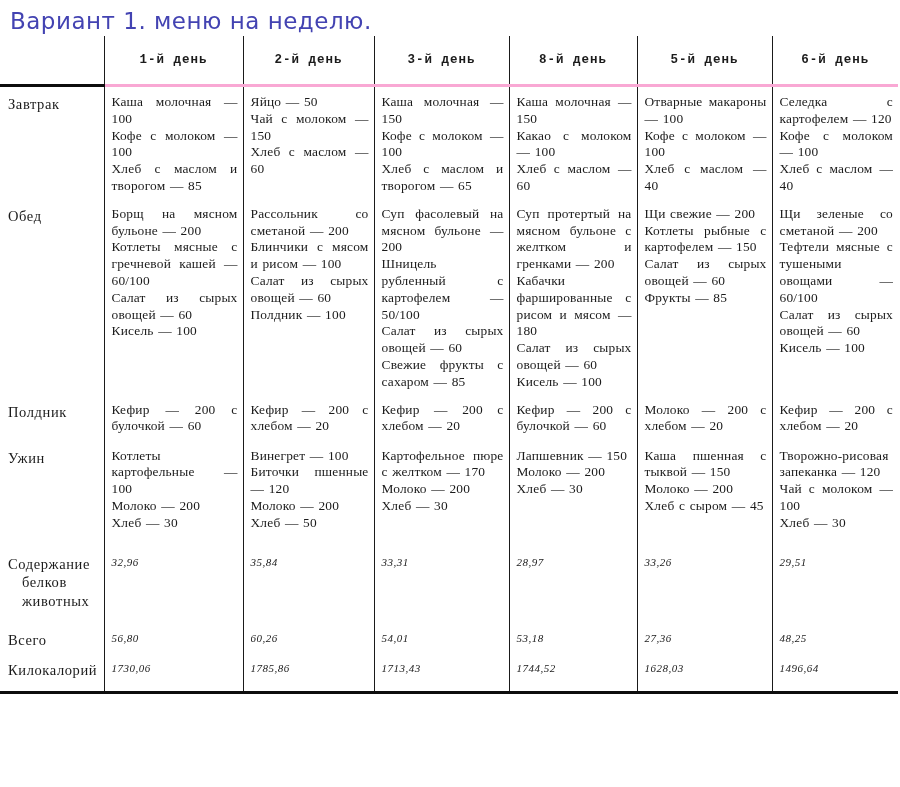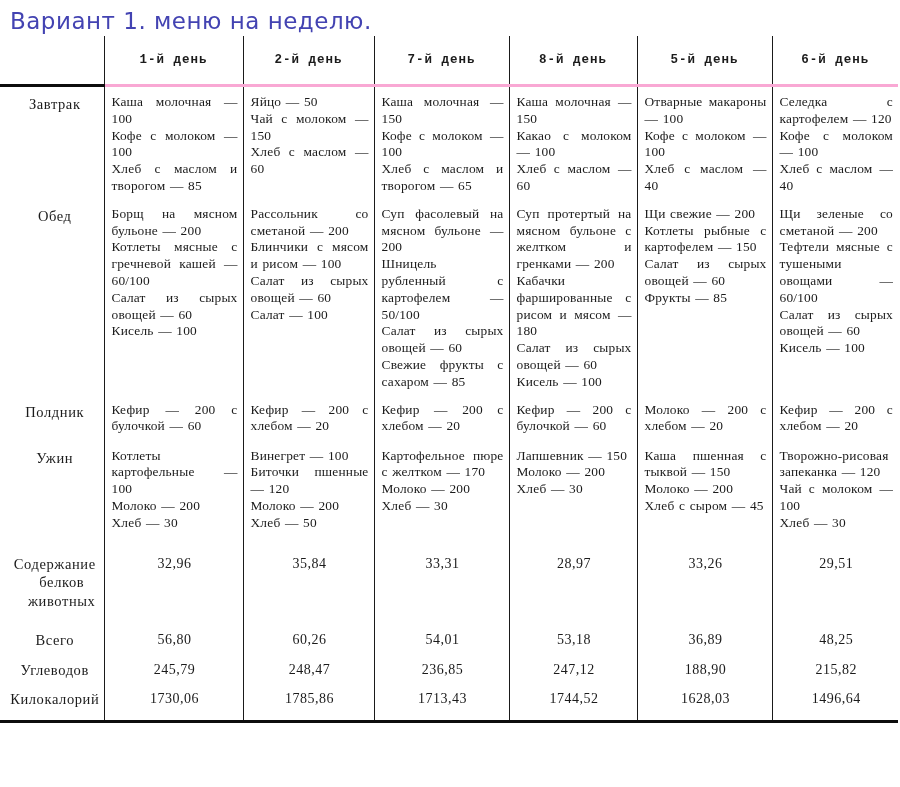--- a/index.html
+++ b/index.html
@@ -49,21 +49,21 @@
     height:48px;
     border-bottom:3px solid #f9a8d4;
     letter-spacing:1px;
     padding:0;
   }
   thead th.corner{border-bottom:3px solid #0d0d0d;}
 
   tbody th.rowlabel{
     font-weight:400;
     font-size:14.5px;
-    text-align:center;
+    text-align:left;
     vertical-align:top;
     padding:8px 2px 0 8px;
     letter-spacing:.6px;
   }
   .rowlabel .hang{
     display:block;
     padding-left:14px;
     text-indent:-14px;
     line-height:1.3;
   }
@@ -73,24 +73,24 @@
   }
   .item{
     font-size:13.4px;
     line-height:16.8px;
     text-align:justify;
     text-align-last:left;
     letter-spacing:.2px;
     word-spacing:1px;
   }
   td.num{
-    text-align:center;
-    font-size:14px;
+    font-size:11px;
     letter-spacing:.5px;
     padding-top:9px;
+    font-style:italic;
   }
   
   tr.mr0{height:110px;}
   tr.mr1{height:173px;}
   tr.mr2{height:46px;}
   tr.mr3{height:106px;padding-left:10px;}
   tr.nr0{height:76px;}
   tr.nr1{height:46px;}
   tr.nr2{height:30px;}
   tr.nr3{height:28px;}
@@ -112,21 +112,21 @@
         <col class="c-d3">
       <col class="c-d4">
         <col class="c-d5">
         <col class="c-d6">
     </colgroup>
     <thead>
       <tr id="header-row">
         <th class="corner"></th>
       <th class="day-h">1-й день</th>
           <th class="day-h">2-й день</th>
-          <th class="day-h">7-й день</th>
+          <th class="day-h">3-й день</th>
           <th class="day-h">8-й день</th>
           <th class="day-h">5-й день</th>
           <th class="day-h">6-й день</th>
         </tr>
     </thead>
     <tbody id="menu-body">
         <tr class="meal-row mr0">
           <th class="rowlabel">
             <span class="hang">Завтрак</span>
           </th>
@@ -168,21 +168,21 @@
           <td class="meal-cell">
             <div class="item">Борщ на мясном бульоне — 200</div>
             <div class="item">Котлеты мясные с гречневой кашей — 60/100</div>
             <div class="item">Салат из сырых овощей — 60</div>
             <div class="item">Кисель — 100</div>
           </td>
           <td class="meal-cell">
             <div class="item">Рассольник со сметаной — 200</div>
             <div class="item">Блинчики с мясом и рисом — 100</div>
             <div class="item">Салат из сырых овощей — 60</div>
-            <div class="item">Салат — 100</div>
+            <div class="item">Полдник — 100</div>
           </td>
           <td class="meal-cell">
             <div class="item">Суп фасолевый на мясном бульоне — 200</div>
             <div class="item">Шницель рубленный с картофелем — 50/100</div>
             <div class="item">Салат из сырых овощей — 60</div>
             <div class="item">Свежие фрукты с сахаром — 85</div>
           </td>
           <td class="meal-cell">
             <div class="item">Суп протертый на мясном бульоне с желтком и гренками — 200</div>
             <div class="item">Кабачки фаршированные с рисом и мясом — 180</div>
@@ -273,33 +273,22 @@
           <td class="num">29,51</td>
         </tr>
         <tr class="nutri-row nr2">
           <th class="rowlabel">
             <span class="hang">Всего</span>
           </th>
           <td class="num">56,80</td>
           <td class="num">60,26</td>
           <td class="num">54,01</td>
           <td class="num">53,18</td>
-          <td class="num">36,89</td>
+          <td class="num">27,36</td>
           <td class="num">48,25</td>
-        </tr>
-        <tr class="nutri-row nr4">
-          <th class="rowlabel">
-            <span class="hang">Углеводов</span>
-          </th>
-          <td class="num">245,79</td>
-          <td class="num">248,47</td>
-          <td class="num">236,85</td>
-          <td class="num">247,12</td>
-          <td class="num">188,90</td>
-          <td class="num">215,82</td>
         </tr>
         <tr class="nutri-row nr5">
           <th class="rowlabel">
             <span class="hang">Килокалорий</span>
           </th>
           <td class="num">1730,06</td>
           <td class="num">1785,86</td>
           <td class="num">1713,43</td>
           <td class="num">1744,52</td>
           <td class="num">1628,03</td>

